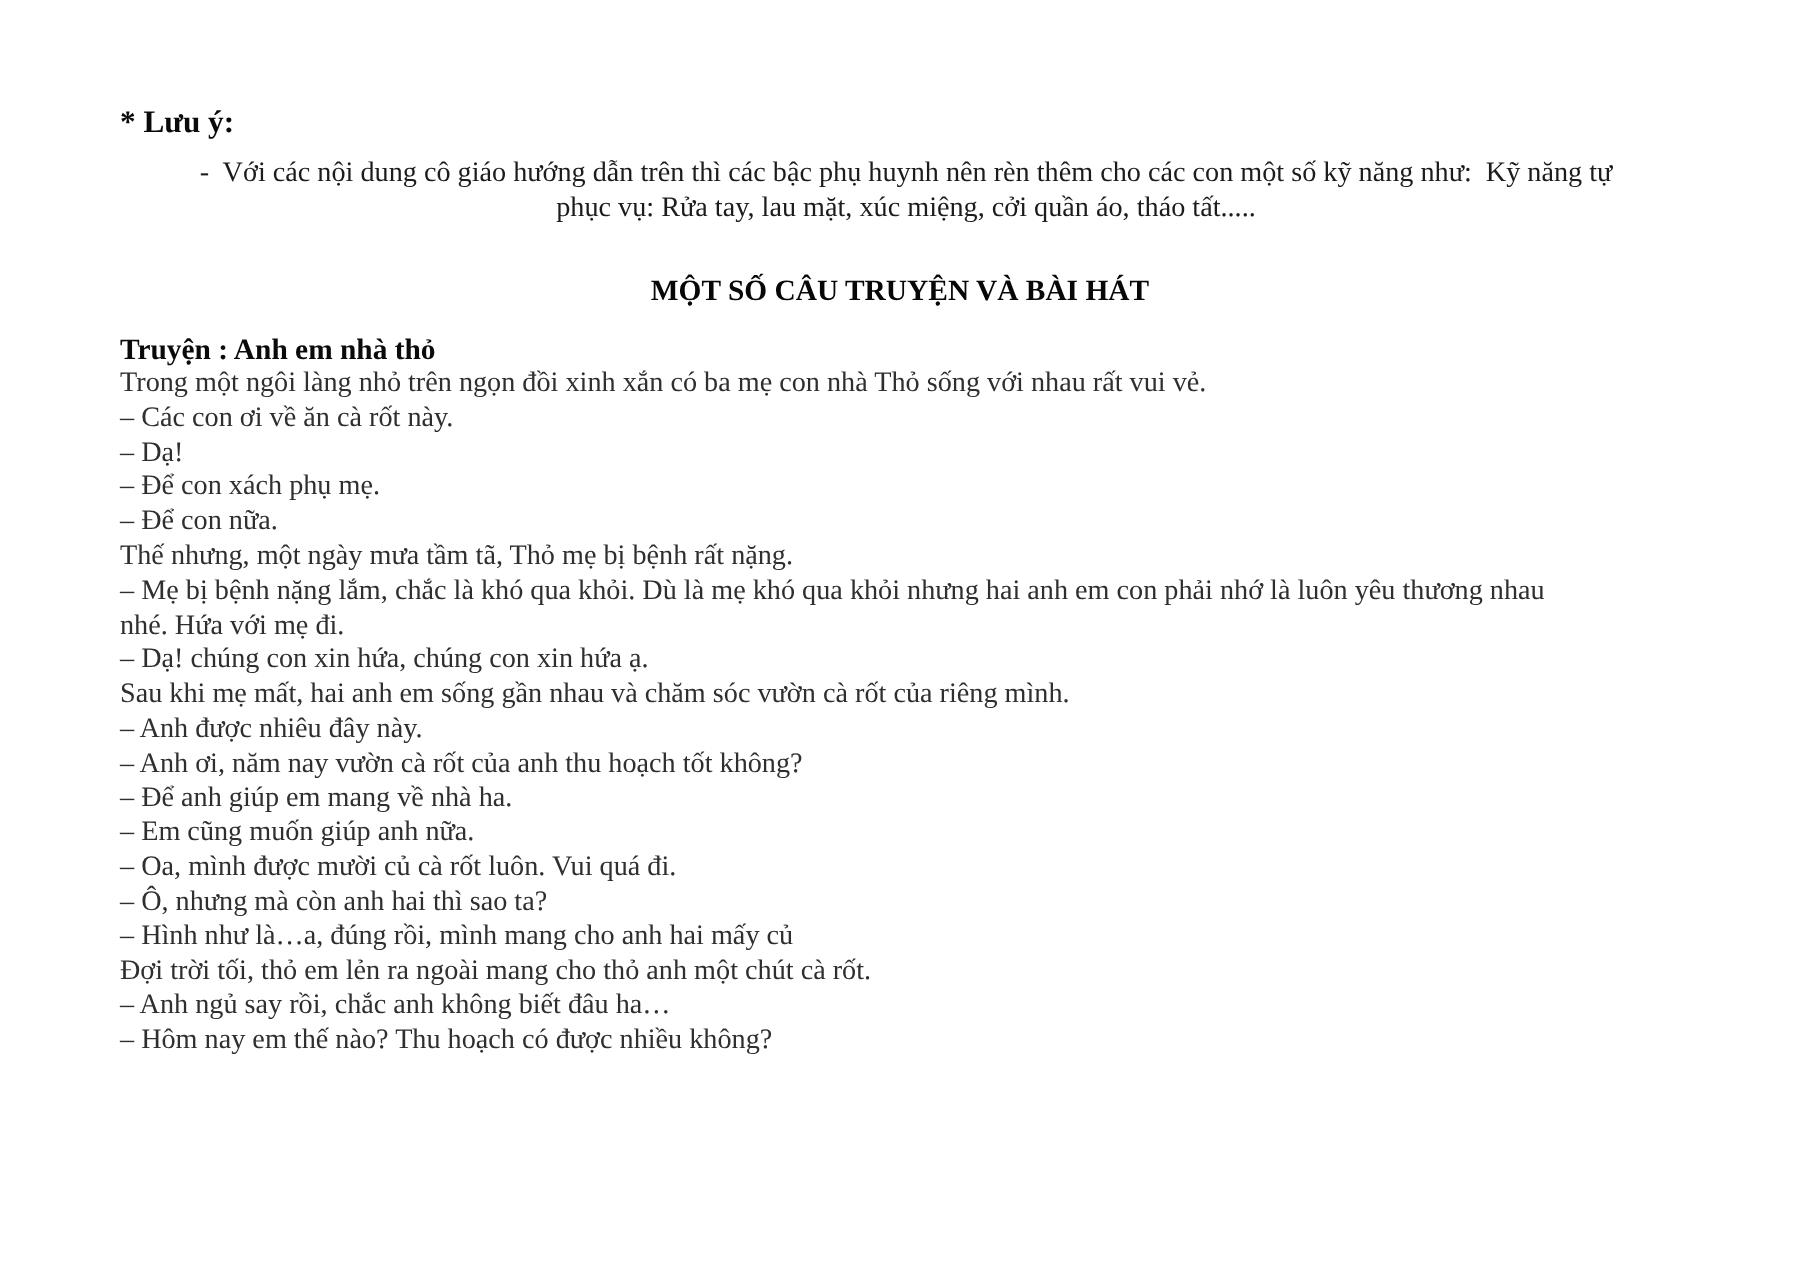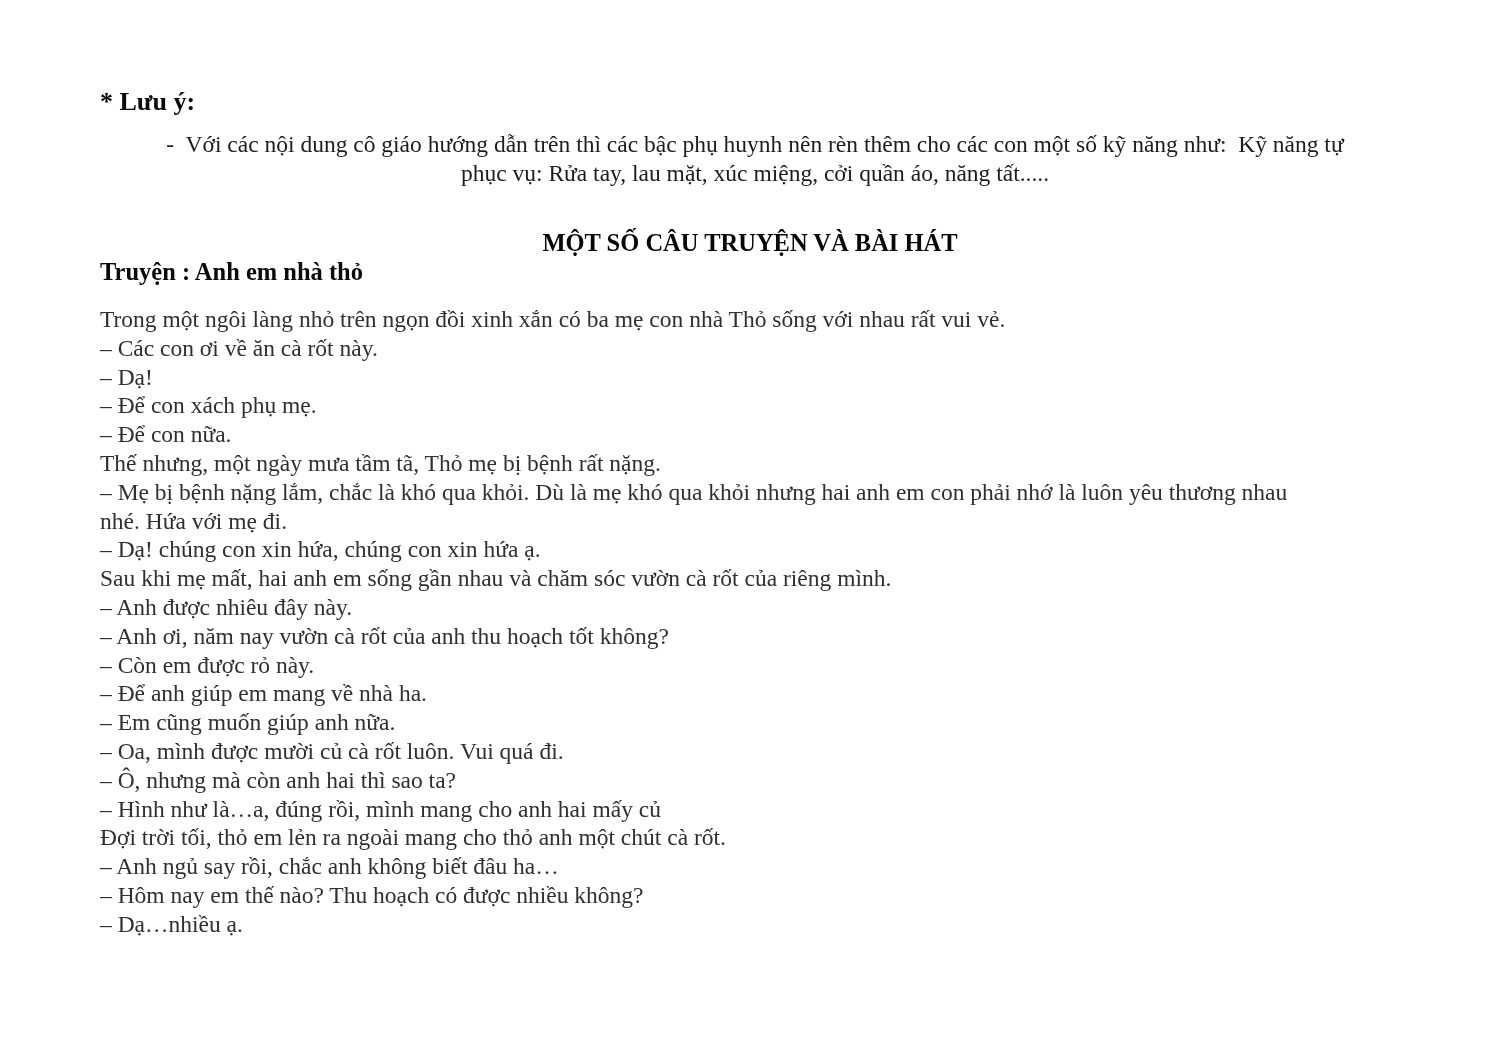--- a/index.html
+++ b/index.html
@@ -40,21 +40,21 @@
     width: 1500px;
     text-align: center;
     font-size: 24.5px;
     font-weight: bold;
     color: #070707;
     line-height: 30px;
     white-space: pre;
   }
   .story-heading {
     position: absolute;
-    top: 257px;
+    top: 277px;
     left: 100px;
     font-size: 24.5px;
     font-weight: bold;
     color: #0a0a0a;
     line-height: 30px;
     white-space: pre;
   }
   .story {
     position: absolute;
     top: 305px;
@@ -65,46 +65,44 @@
 </style>
 </head>
 <body>
 
 <div class="page">
 
   <div class="note">
     <div class="note-heading">* Lưu ý:</div>
     <div class="note-body">
         <div class="line">-  Với các nội dung cô giáo hướng dẫn trên thì các bậc phụ huynh nên rèn thêm cho các con một số kỹ năng như:  Kỹ năng tự</div>
-        <div class="line">phục vụ: Rửa tay, lau mặt, xúc miệng, cởi quần áo, năng tất.....</div>
+        <div class="line">phục vụ: Rửa tay, lau mặt, xúc miệng, cởi quần áo, tháo tất.....</div>
       </div>
   </div>
 
   <div class="section-title">MỘT SỐ CÂU TRUYỆN VÀ BÀI HÁT</div>
 
   <div class="story-heading">Truyện : Anh em nhà thỏ</div>
 
   <div class="story">
       <div class="line">Trong một ngôi làng nhỏ trên ngọn đồi xinh xắn có ba mẹ con nhà Thỏ sống với nhau rất vui vẻ.</div>
       <div class="line">– Các con ơi về ăn cà rốt này.</div>
       <div class="line">– Dạ!</div>
       <div class="line">– Để con xách phụ mẹ.</div>
       <div class="line">– Để con nữa.</div>
       <div class="line">Thế nhưng, một ngày mưa tầm tã, Thỏ mẹ bị bệnh rất nặng.</div>
       <div class="line">– Mẹ bị bệnh nặng lắm, chắc là khó qua khỏi. Dù là mẹ khó qua khỏi nhưng hai anh em con phải nhớ là luôn yêu thương nhau</div>
       <div class="line">nhé. Hứa với mẹ đi.</div>
       <div class="line">– Dạ! chúng con xin hứa, chúng con xin hứa ạ.</div>
       <div class="line">Sau khi mẹ mất, hai anh em sống gần nhau và chăm sóc vườn cà rốt của riêng mình.</div>
       <div class="line">– Anh được nhiêu đây này.</div>
       <div class="line">– Anh ơi, năm nay vườn cà rốt của anh thu hoạch tốt không?</div>
-      <div class="line">– Còn em được rỏ này.</div>
       <div class="line">– Để anh giúp em mang về nhà ha.</div>
       <div class="line">– Em cũng muốn giúp anh nữa.</div>
       <div class="line">– Oa, mình được mười củ cà rốt luôn. Vui quá đi.</div>
       <div class="line">– Ô, nhưng mà còn anh hai thì sao ta?</div>
       <div class="line">– Hình như là…a, đúng rồi, mình mang cho anh hai mấy củ</div>
       <div class="line">Đợi trời tối, thỏ em lẻn ra ngoài mang cho thỏ anh một chút cà rốt.</div>
       <div class="line">– Anh ngủ say rồi, chắc anh không biết đâu ha…</div>
       <div class="line">– Hôm nay em thế nào? Thu hoạch có được nhiều không?</div>
-      <div class="line">– Dạ…nhiều ạ.</div>
     </div>
 
 </div>
 
 </body></html>

